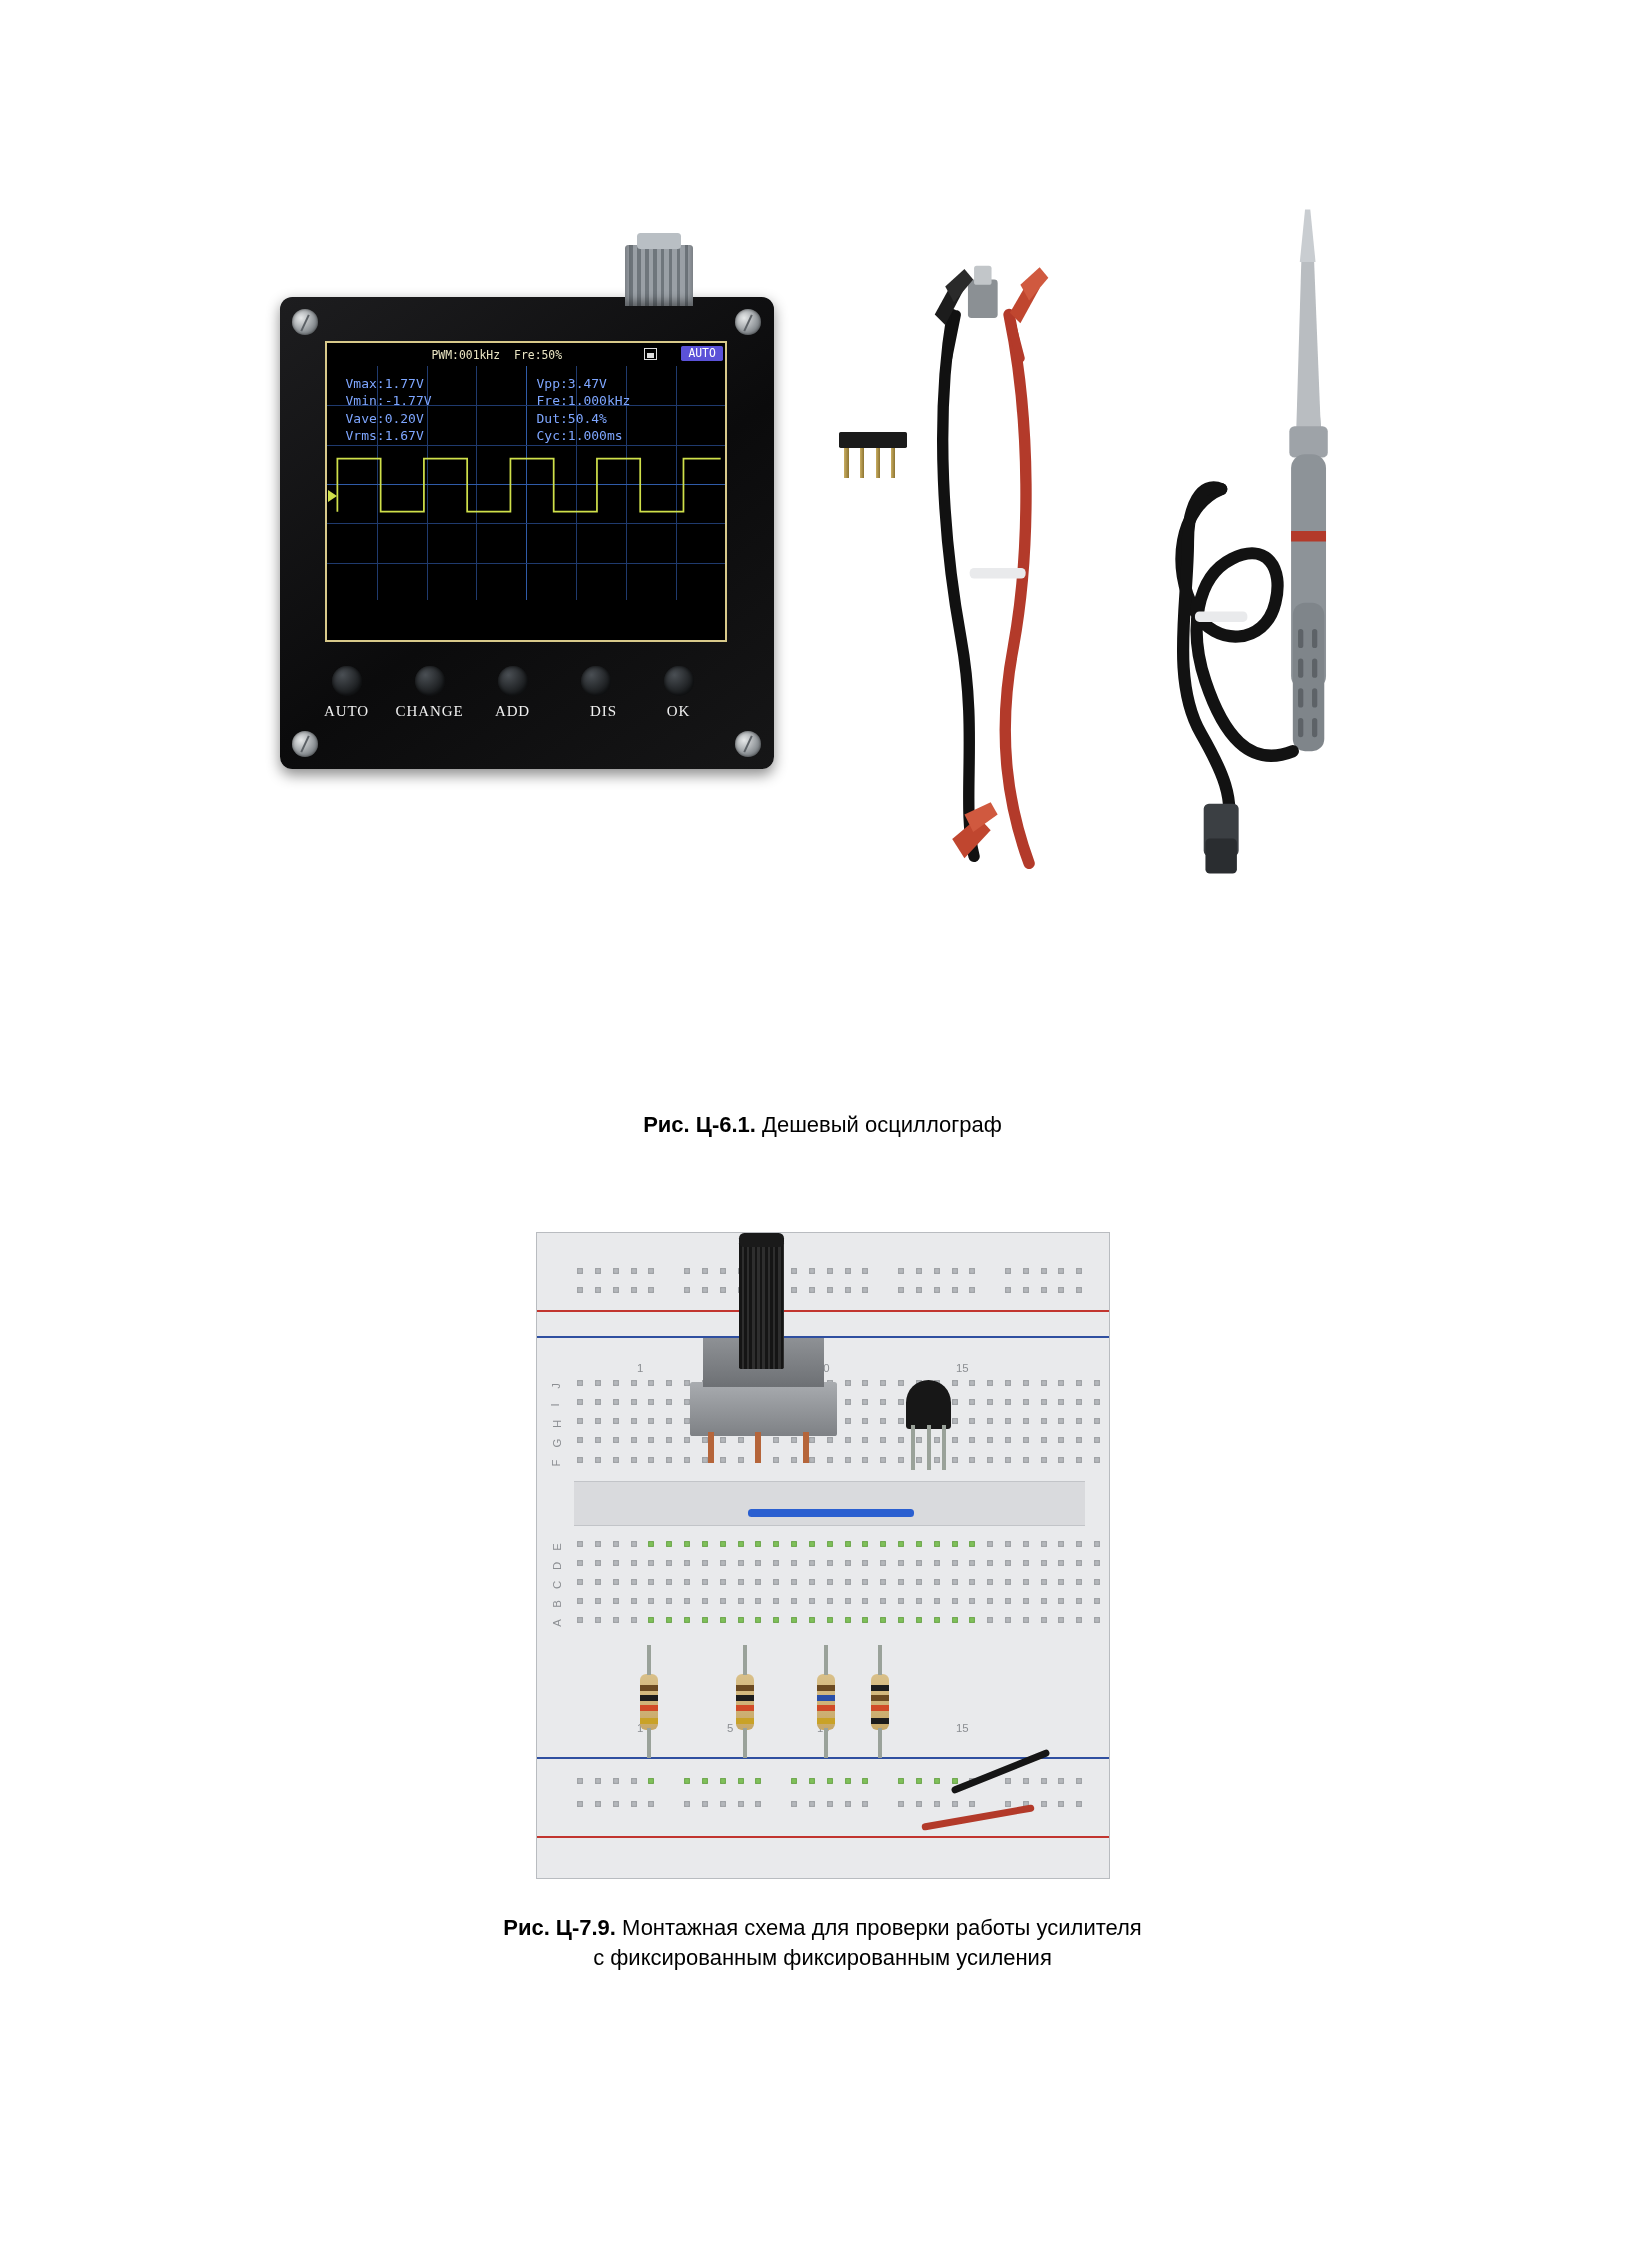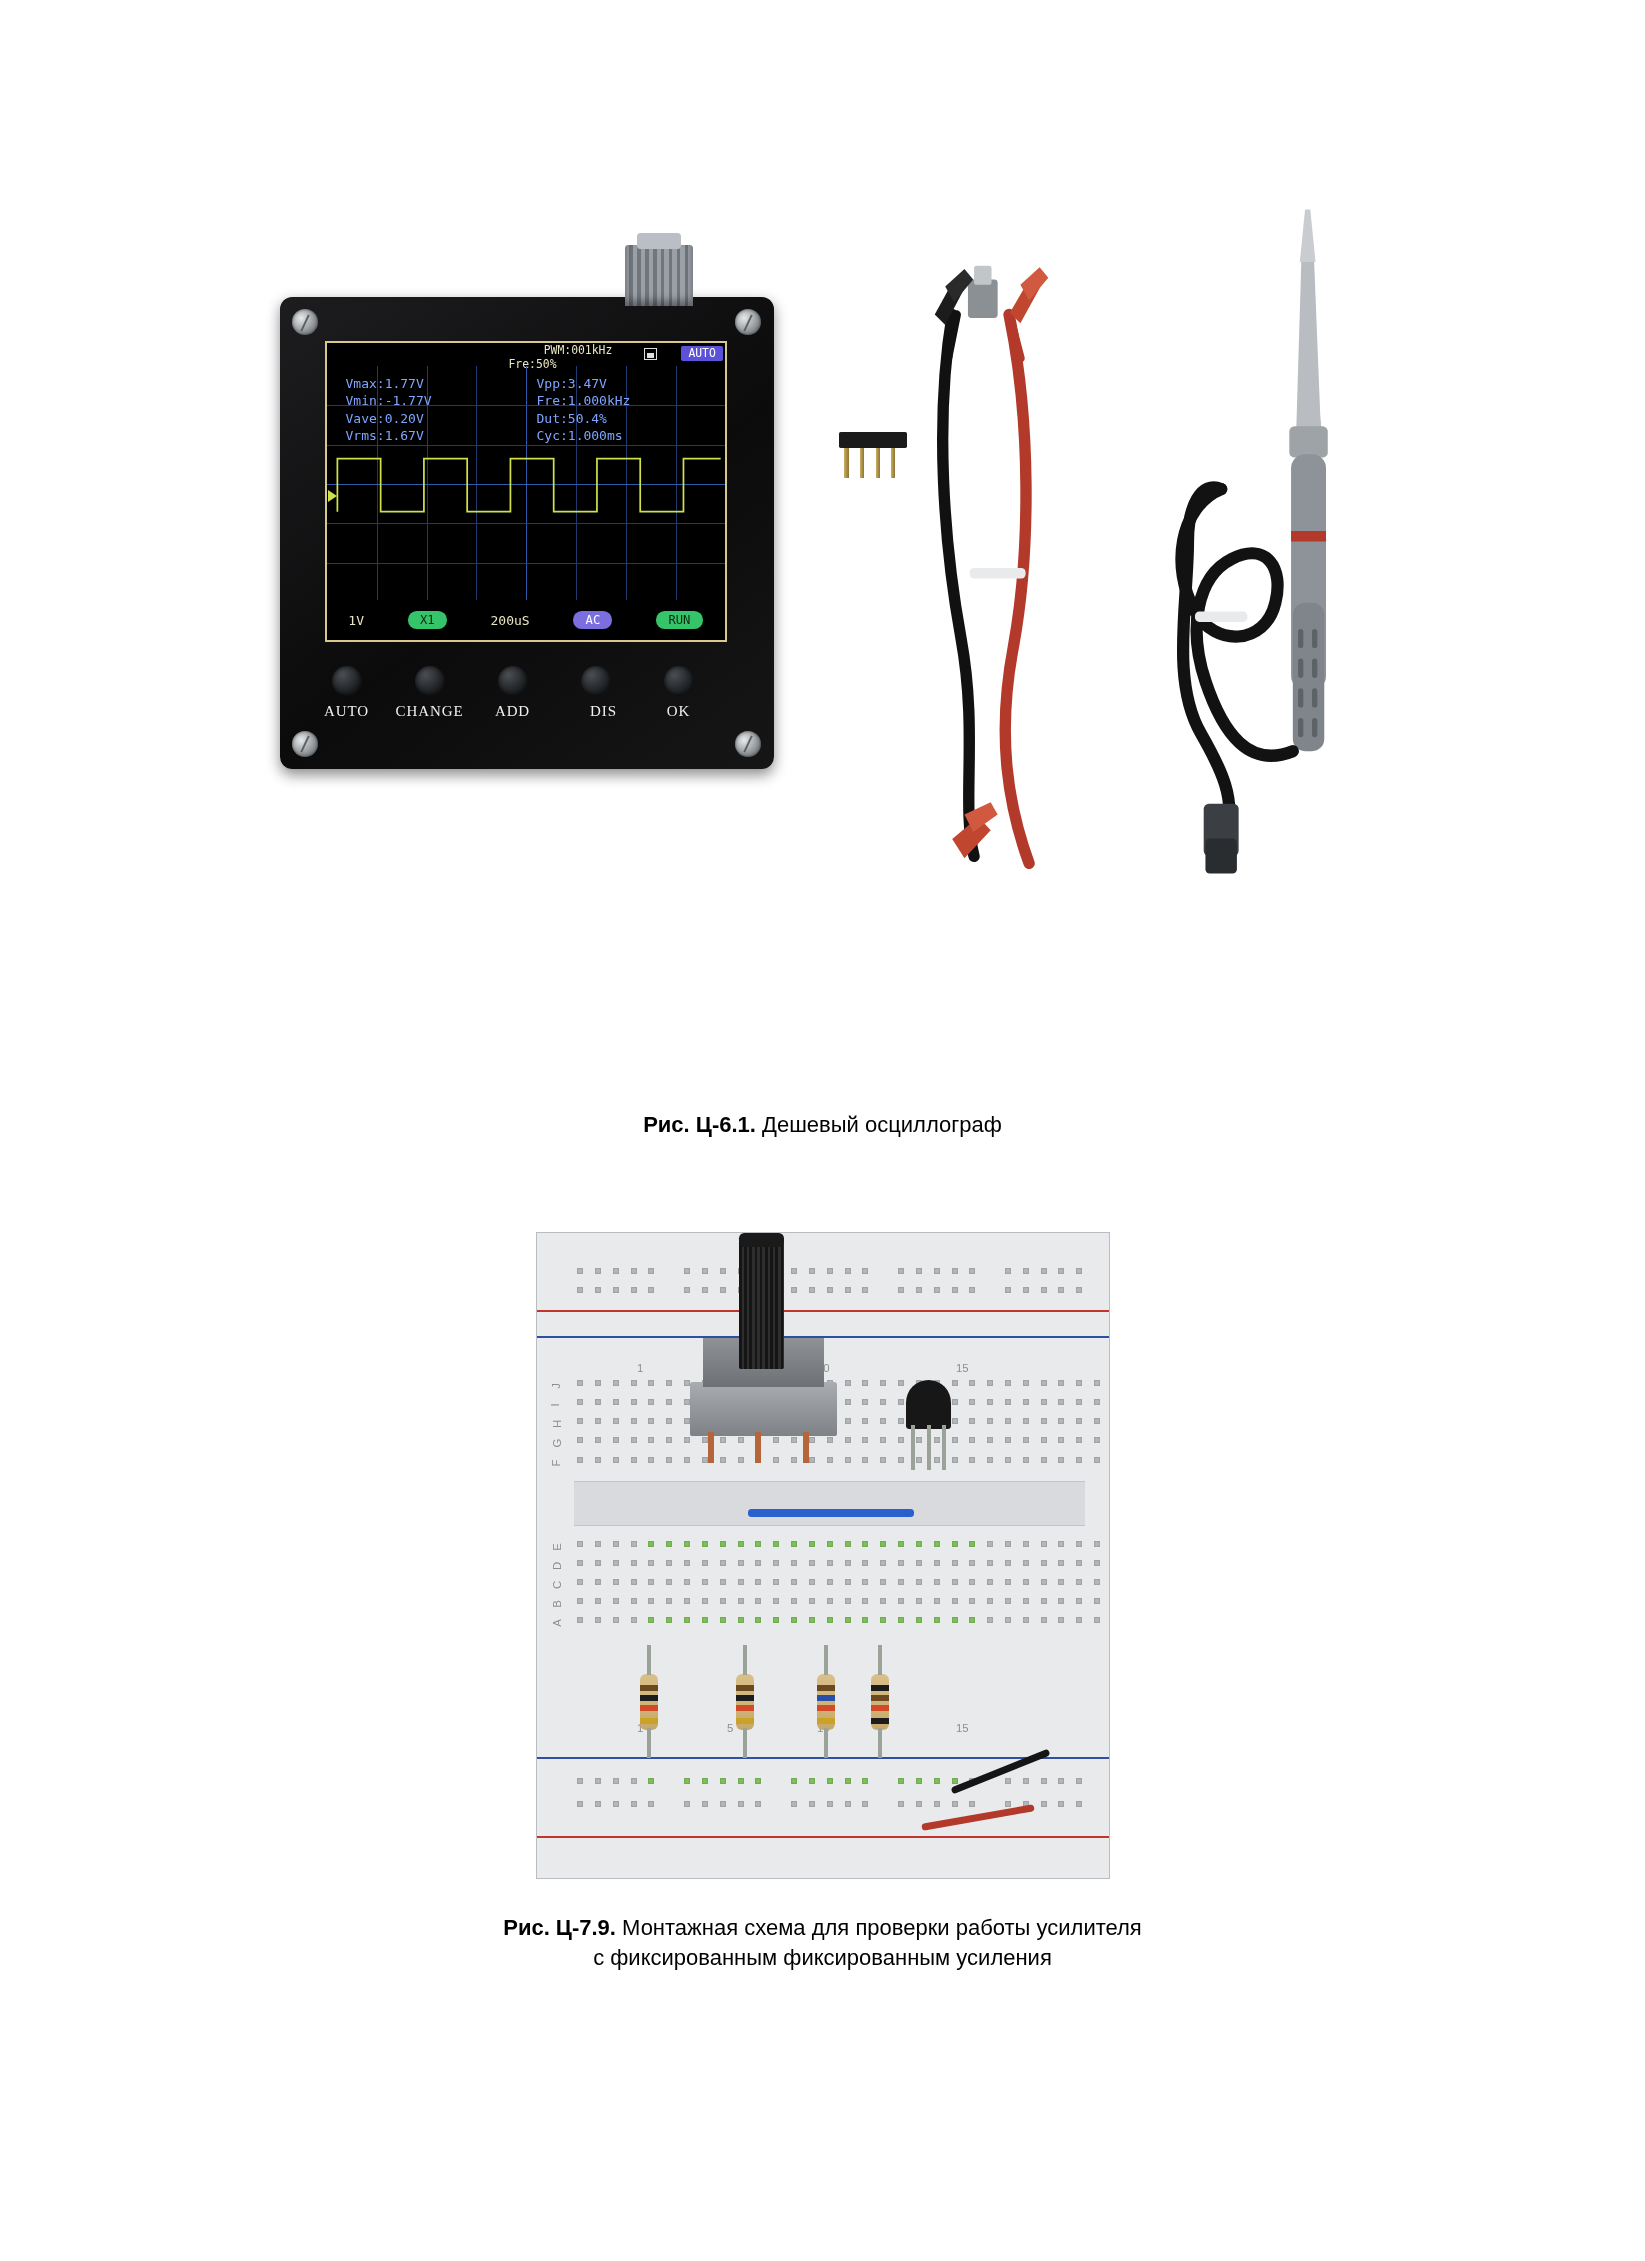--- a/index.html
+++ b/index.html
@@ -75,21 +75,21 @@
     left: 45px; top: 44px;
     width: 402px; height: 301px;
     background: #000;
     border: 2.6px solid #d8c98a;
     box-sizing: border-box;
     overflow: hidden;
   }
   .screen-topbar{
     position:absolute;left:0;top:0;width:100%;height:23px;
     color:#e9e4c2;font-family:"DejaVu Sans Mono",monospace;font-size:11.4px;
-    display:flex;align-items:center;flex-direction:column;
+    display:flex;align-items:center;
   }
   .screen-topbar .pwm{margin-left:105px;letter-spacing:0px;}
   .screen-topbar .fre{margin-left:14px;}
   .batt{
     position:absolute;right:68px;top:5.2px;width:12.2px;height:12.2px;
     border:0.9px solid #ddd;
   }
   .batt:after{content:"";position:absolute;left:1.7px;bottom:1.7px;right:1.7px;height:5.2px;background:#ddd;}
   .auto-badge{
     position:absolute;right:1.7px;top:2.6px;
@@ -305,27 +305,20 @@
 Dut:50.4%
 Cyc:1.000ms</div>
 
         <svg class="wave" viewBox="0 0 460 273" preserveAspectRatio="none" data-name="square-wave-trace">
           <polyline points="12,170 12,108 62,108 62,170 112,170 112,108 162,108 162,170 212,170 212,108 262,108 262,170 312,170 312,108 362,108 362,170 412,170 412,108 455,108" fill="none" stroke="#cfe04a" stroke-width="2"></polyline>
         </svg>
 
         <div class="trig-marker" data-name="trigger-marker-icon"></div>
       </div>
 
-      <div class="screen-bottom" data-name="screen-status-bar">
-        <span data-name="volts-per-div">1V</span>
-        <span class="pill x1" data-name="probe-attenuation">X1</span>
-        <span data-name="time-per-div">200uS</span>
-        <span class="pill ac" data-name="coupling-mode">AC</span>
-        <span class="pill run" data-name="run-state">RUN</span>
-      </div>
     </div>
 
     <div class="btn-row" data-name="button-row">
       <div class="scope-btn" style="left:52px" data-name="button-auto"></div>
       <div class="scope-btn" style="left:135px" data-name="button-change"></div>
       <div class="scope-btn" style="left:218px" data-name="button-add"></div>
       <div class="scope-btn" style="left:301px" data-name="button-dis"></div>
       <div class="scope-btn" style="left:384px" data-name="button-ok"></div>
 
       <div class="scope-btn-label" style="left:67px" data-name="label-auto">AUTO</div>

